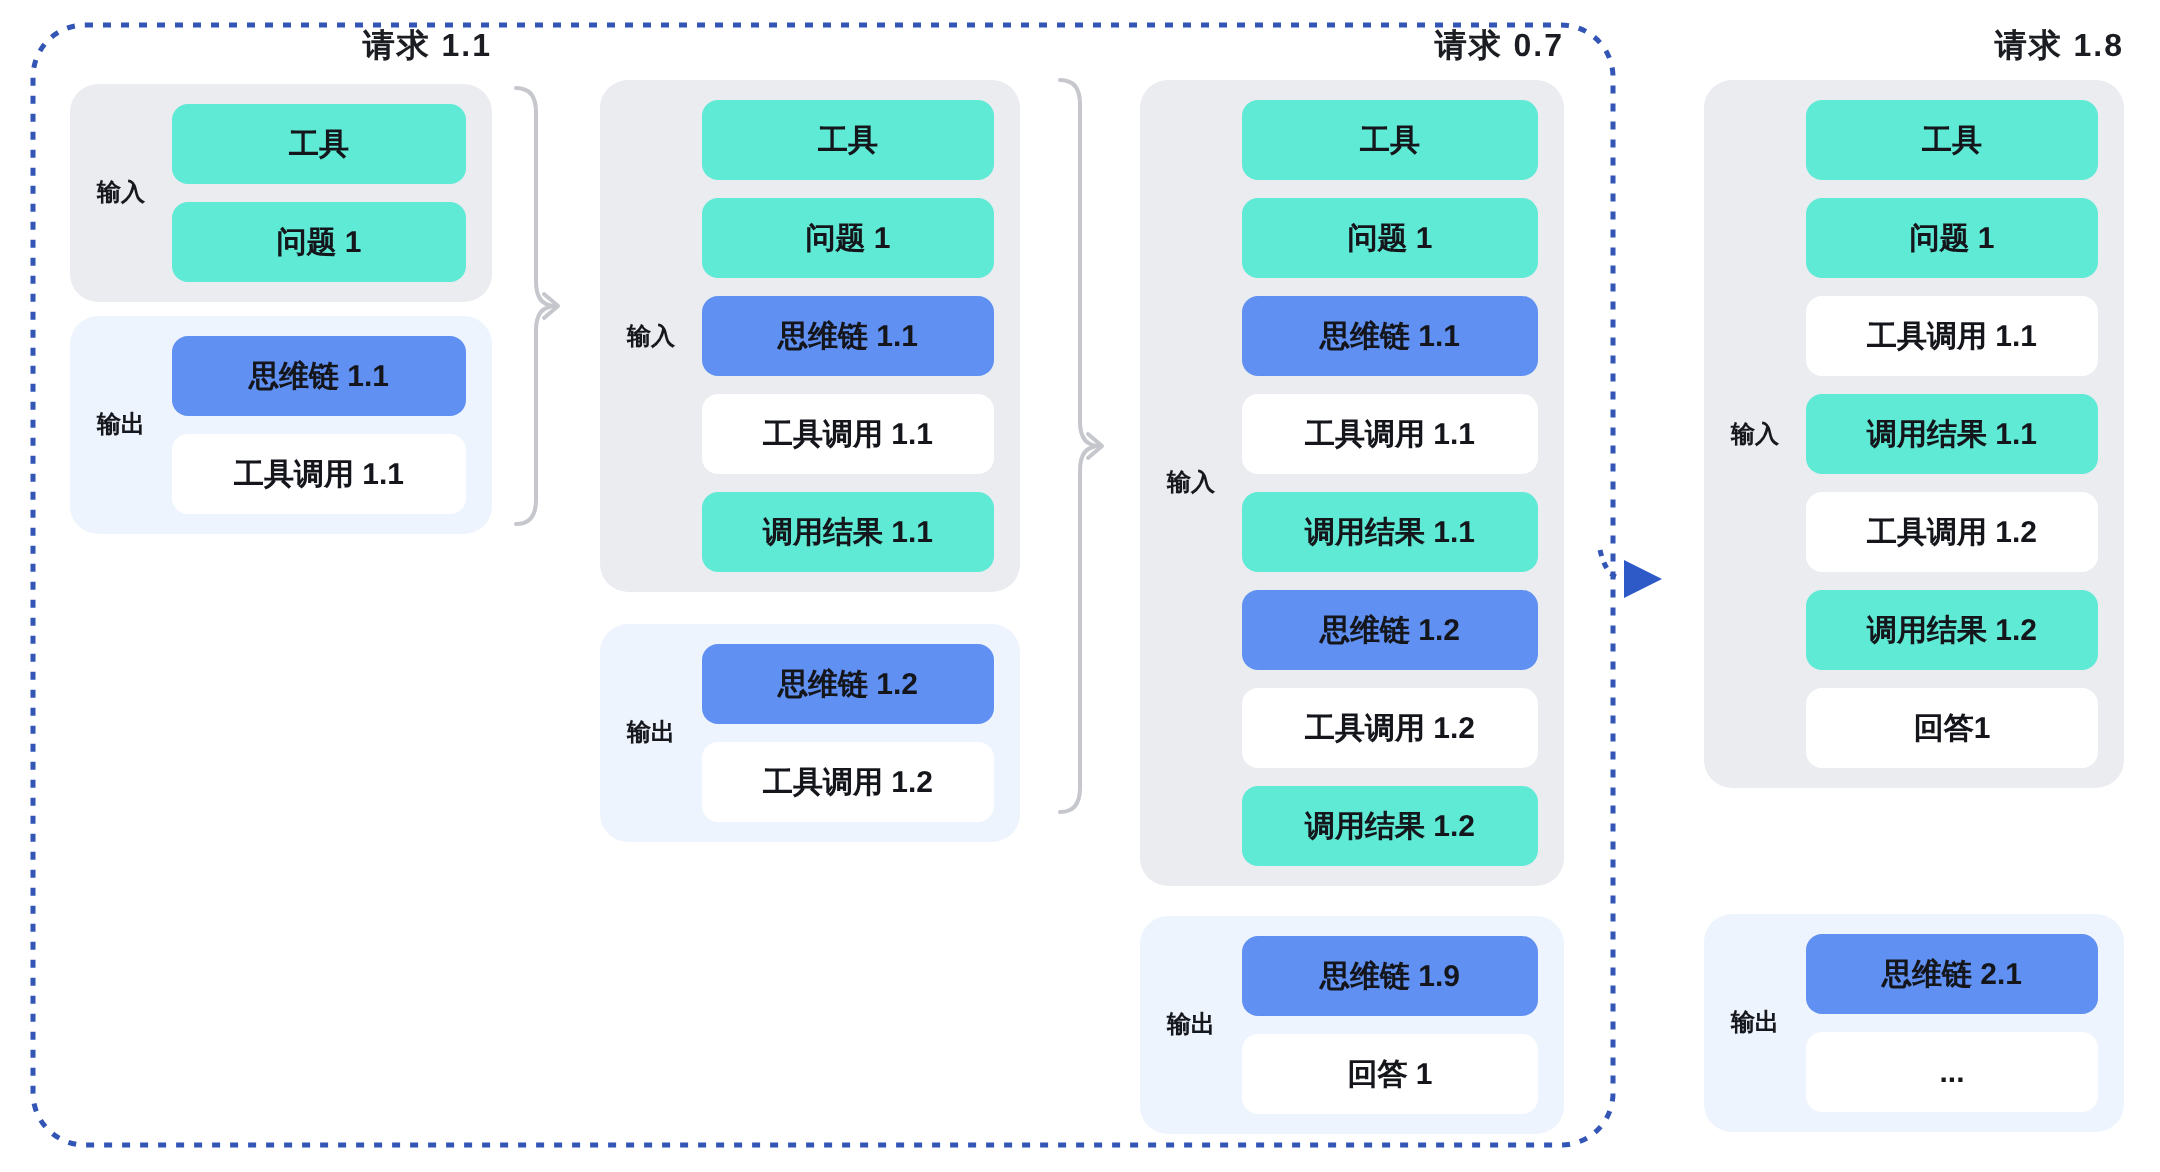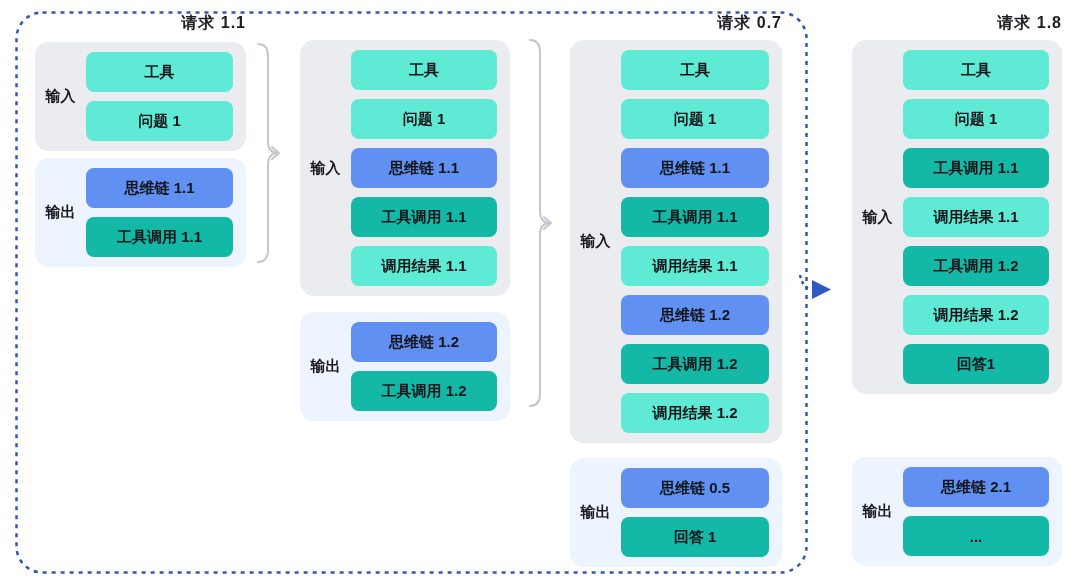--- a/index.html
+++ b/index.html
@@ -11,28 +11,28 @@
   .col { position:absolute; top:0; height:586px; }
   .col-title { position:absolute; top:13px; left:0; right:0; text-align:right;
                font-size:16px; font-weight:700; color:#1b1d22; letter-spacing:1px; }
 
   .group { position:absolute; left:0; right:0; display:flex; align-items:stretch;
            border-radius:14px; }
   .group.input  { background:#eaecf0; }
   .group.output { background:#eef4fd; }
 
   .glabel { width:51px; display:flex; align-items:center; justify-content:center;
-            font-size:15px; font-weight:700; color:#16181d; }
+            font-size:12px; font-weight:700; color:#16181d; }
   .blocks { flex:1; display:flex; flex-direction:column; gap:9px; padding:10px 13px 10px 0; }
 
   .block { height:40px; display:flex; align-items:center; justify-content:center;
            border-radius:8px; font-size:15px; font-weight:600; color:#14161b; }
   .block.gray      { background:#5eead4; }
   .block.blue      { background:#6090f2; }
-  .block.lightblue { background:#14b8a6; }
+  .block.lightblue { background:#ffffff; }
 
   .bracket { position:absolute; }
   .next-arrow { position:absolute; left:796px; top:272px; }
 </style>
 </head>
 <body>
 
 <div class="canvas">
 
   <svg class="dashed-box" width="796" height="566">
@@ -98,21 +98,21 @@
         <div class="block lightblue">工具调用 1.1</div>
         <div class="block gray">调用结果 1.1</div>
         <div class="block blue">思维链 1.2</div>
         <div class="block lightblue">工具调用 1.2</div>
         <div class="block gray">调用结果 1.2</div>
       </div>
     </div>
     <div class="group output" style="top:458px;">
       <div class="glabel">输出</div>
       <div class="blocks">
-        <div class="block blue">思维链 0.5</div>
+        <div class="block blue">思维链 1.9</div>
         <div class="block lightblue">回答 1</div>
       </div>
     </div>
   </div>
 
   <svg class="next-arrow" width="42" height="36" viewBox="0 0 42 36">
     <path d="M4,3 Q7,16 14,17" fill="none" stroke="#3356b6" stroke-width="2.5" stroke-dasharray="3 3.5"></path>
     <polygon points="16,8 35,17.5 16,27" fill="#2e5ac8"></polygon>
   </svg>
 

